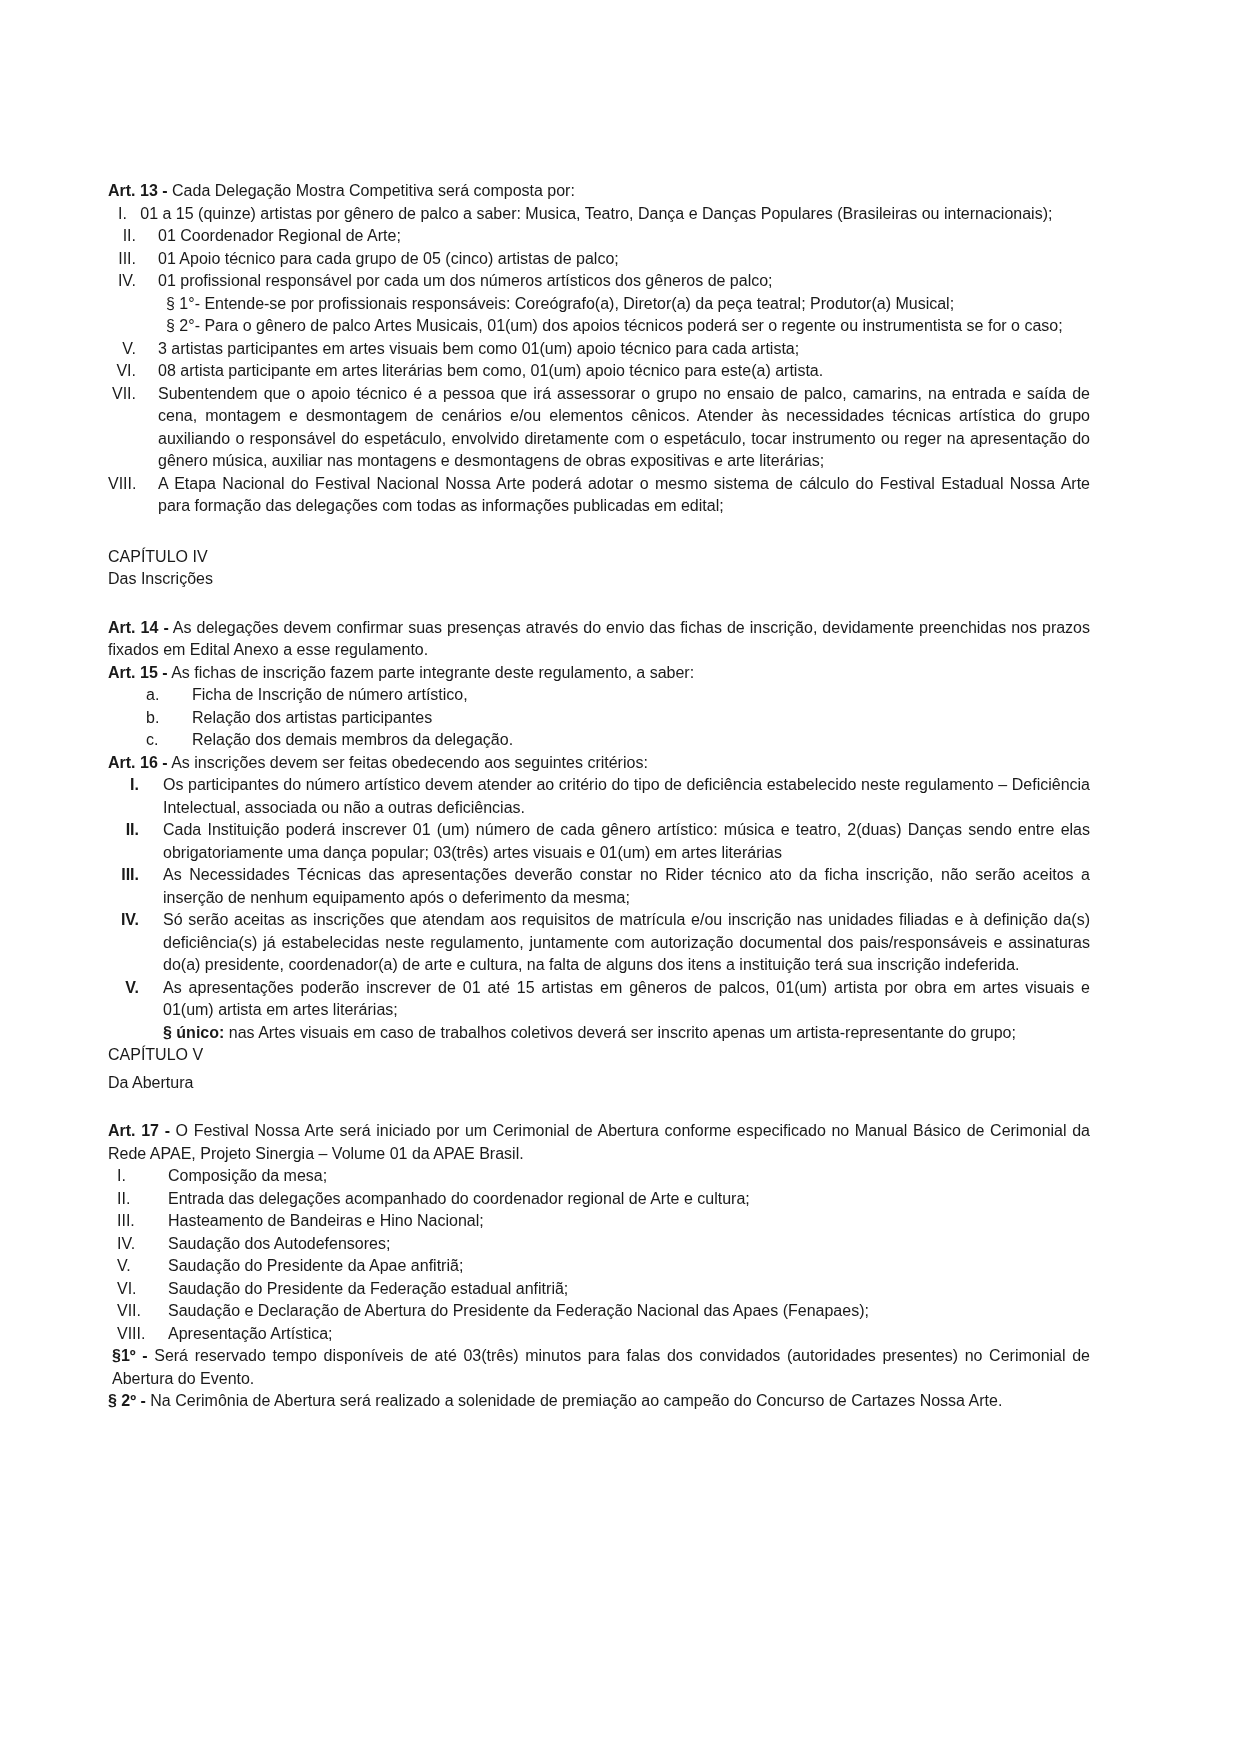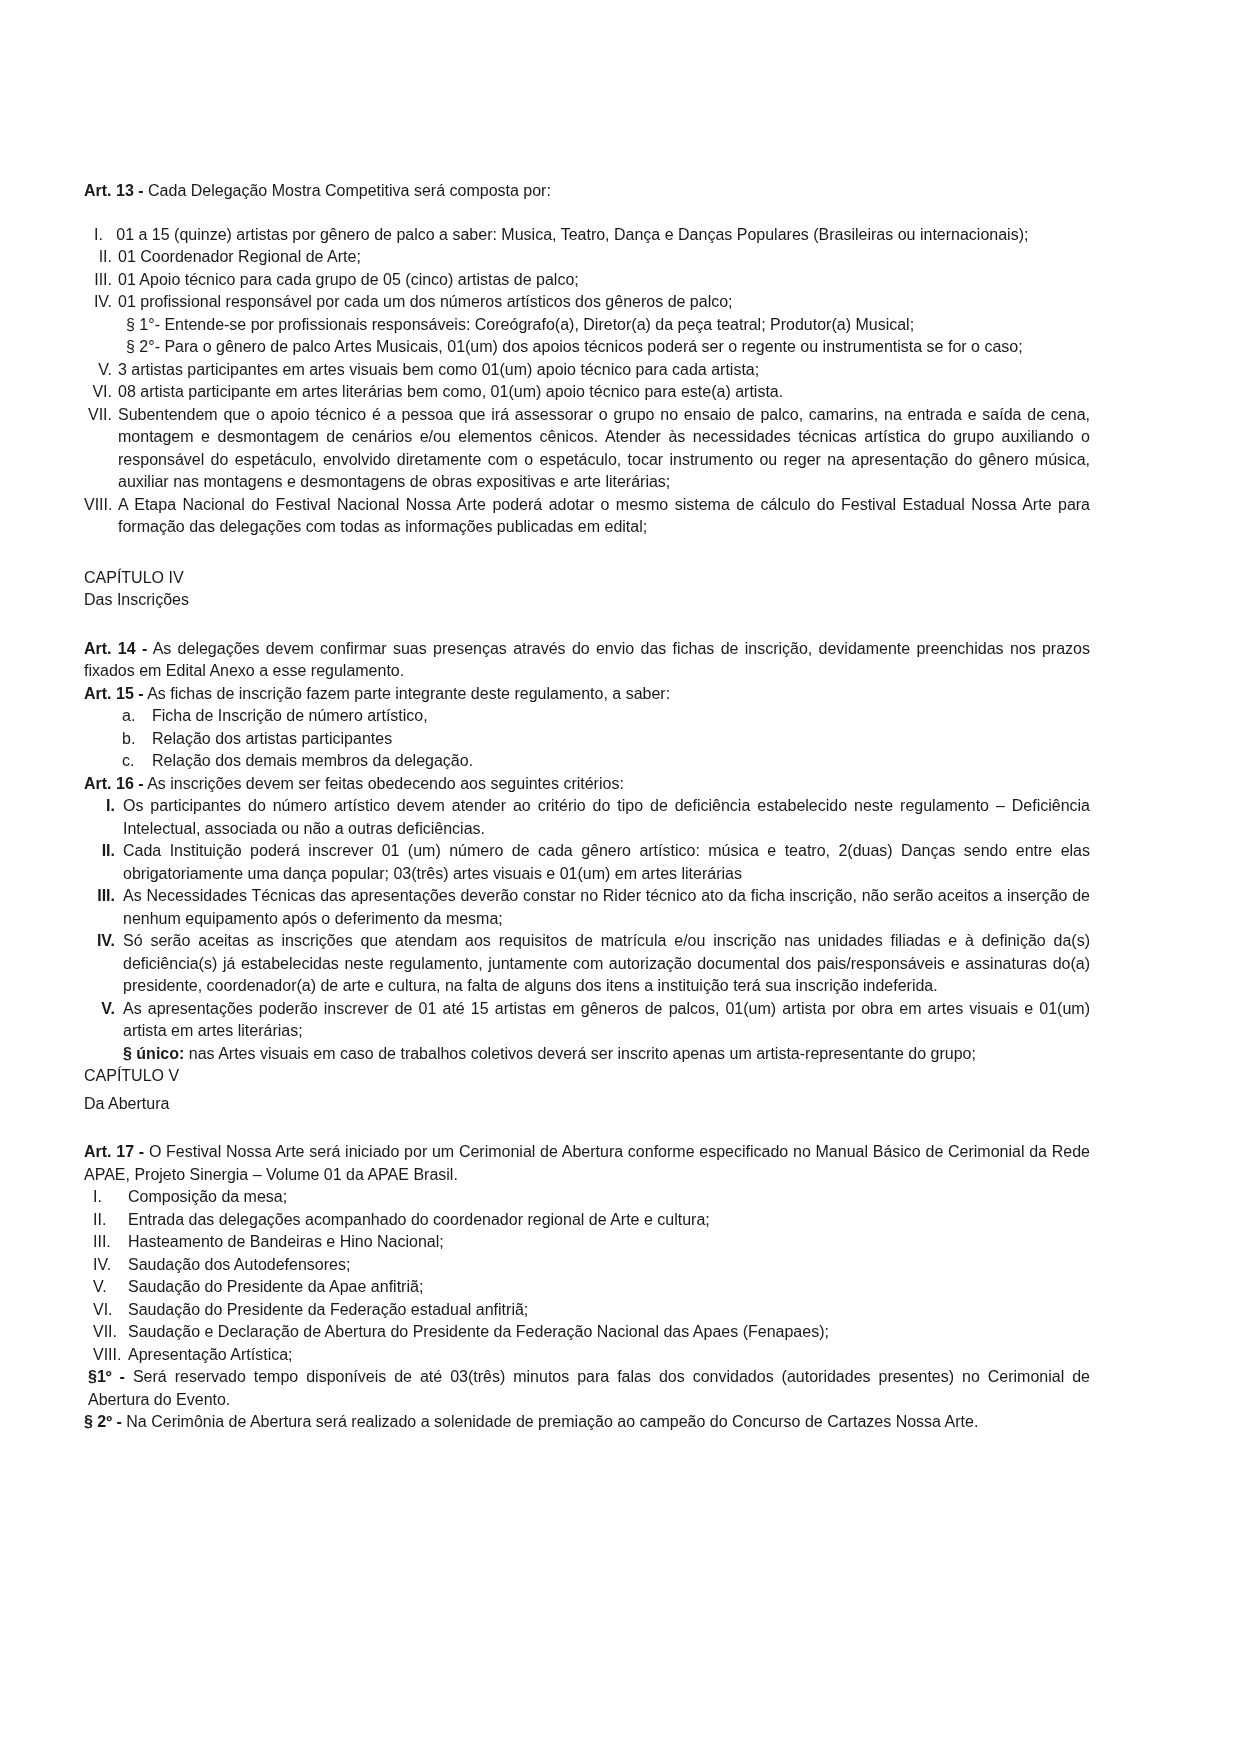--- a/index.html
+++ b/index.html
@@ -6,32 +6,32 @@
   html, body { margin: 0; padding: 0; background: #ffffff; }
   .page {
     position: relative;
     width: 1241px;
     height: 1754px;
     background: #ffffff;
     color: #1a1a1a;
     font-family: "Liberation Sans", sans-serif;
     font-size: 16px;
     line-height: 22.5px;
-    padding: 180px 151px 40px 84px;
+    padding: 180px 151px 40px 108px;
     overflow: hidden;
   }
   p { margin: 0; text-align: justify; }
   strong, b, .bold { font-weight: bold; }
-  .li { display: flex; align-items: flex-start; }
+  .li { display: flex; align-items: flex-start; gap: 16px; }
   .num { flex: 0 0 auto; white-space: nowrap; }
   .txt { flex: 1 1 auto; min-width: 0; text-align: justify; }
   
   .a13 .num { width: 34px; padding-right: 6px; text-align: right; }
   .a13 .sub { margin-left: 8px; }
-  .nohang { padding-left: 10px; margin-top: 21px; }
+  .nohang { padding-left: 10px; }
   
   .a15 .num { width: 68px; padding-left: 38px; text-align: left; }
   
   .a16 .num { width: 39px; padding-right: 8px; text-align: right; font-weight: bold; }
   
   .a17 .num { width: 44px; padding-left: 9px; text-align: left; }
   .cap { font-weight: normal; }
   .mt-cap4 { margin-top: 28px; }
   .mt-art14 { margin-top: 26px; }
   .mt-cap5 { }

